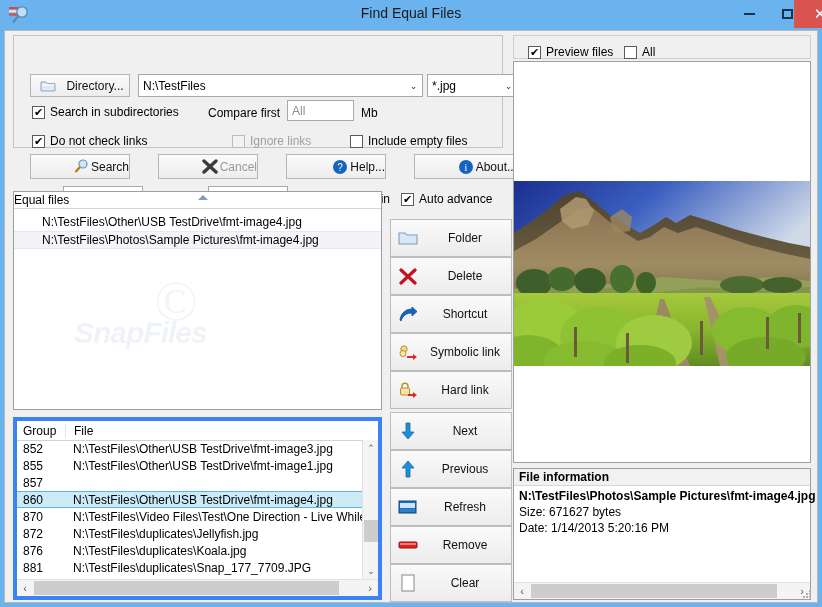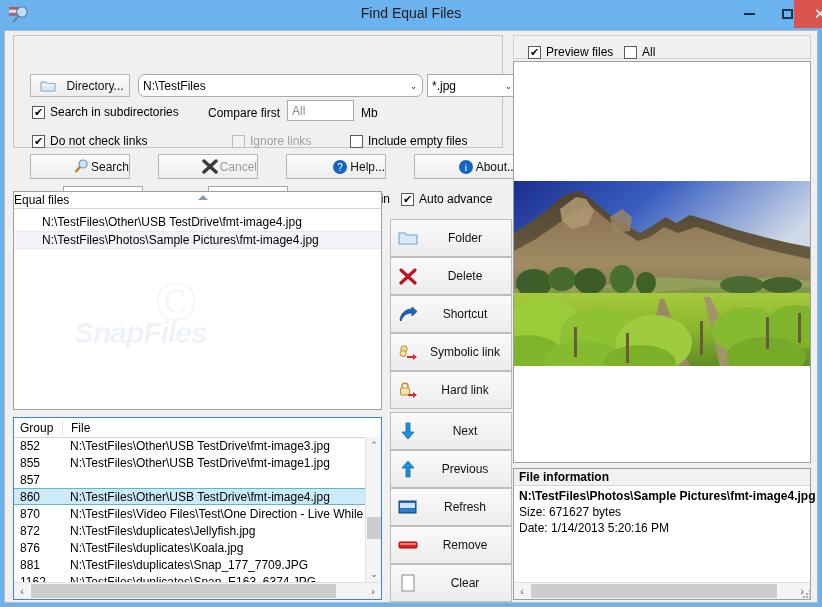--- a/index.html
+++ b/index.html
@@ -75,21 +75,21 @@
     position:absolute;box-sizing:border-box;
     background:#fff;border:1px solid #a9a9a9;
     height:23px;display:flex;align-items:center;
     padding-left:4px;font-size:12px;
   }
   .combo .arrow{
     margin-left:auto;width:17px;height:100%;
     display:flex;align-items:center;justify-content:center;
     color:#333;font-size:9px;
   }
-  #path-combo{left:124px;top:38px;width:285px;border-radius:7px;}
+  #path-combo{left:124px;top:38px;width:285px;}
   #mask-combo{left:413px;top:38px;width:91px;}
 
   .chk{
     position:absolute;display:flex;align-items:center;font-size:12px;
   }
   .chk .box{
     width:13px;height:13px;border:1px solid #5b5b5b;background:#fff;
     margin-right:5px;display:flex;align-items:center;justify-content:center;
     font-size:11px;line-height:1;color:#000;box-sizing:border-box;
   }
@@ -163,21 +163,21 @@
   }
   .wm-t{
     position:absolute;left:0px;top:44px;font-size:30px;color:#e3ebf2;
     font-style:italic;font-weight:bold;letter-spacing:-1px;
     font-family:"Liberation Sans", sans-serif;
   }
 
   
   .group-panel{
     left:8px;top:386px;width:369px;height:183px;
-    background:#fff;border:1px solid #3b82f6;
+    background:#fff;border:4px solid #3b82f6;
   }
   .grid-head{
     position:absolute;left:0;top:0;right:0;height:19px;
     background:#fff;border-bottom:1px solid #d2d2d2;
     display:flex;font-size:12px;align-items:center;
   }
   .grid-head .c1{width:48px;padding-left:6px;box-sizing:border-box;}
   .grid-head .c2{flex:1;padding-left:8px;box-sizing:border-box;border-left:1px solid #e3e3e3;}
   .grid-body{
     position:absolute;left:0;top:19px;right:16px;bottom:17px;overflow:hidden;

